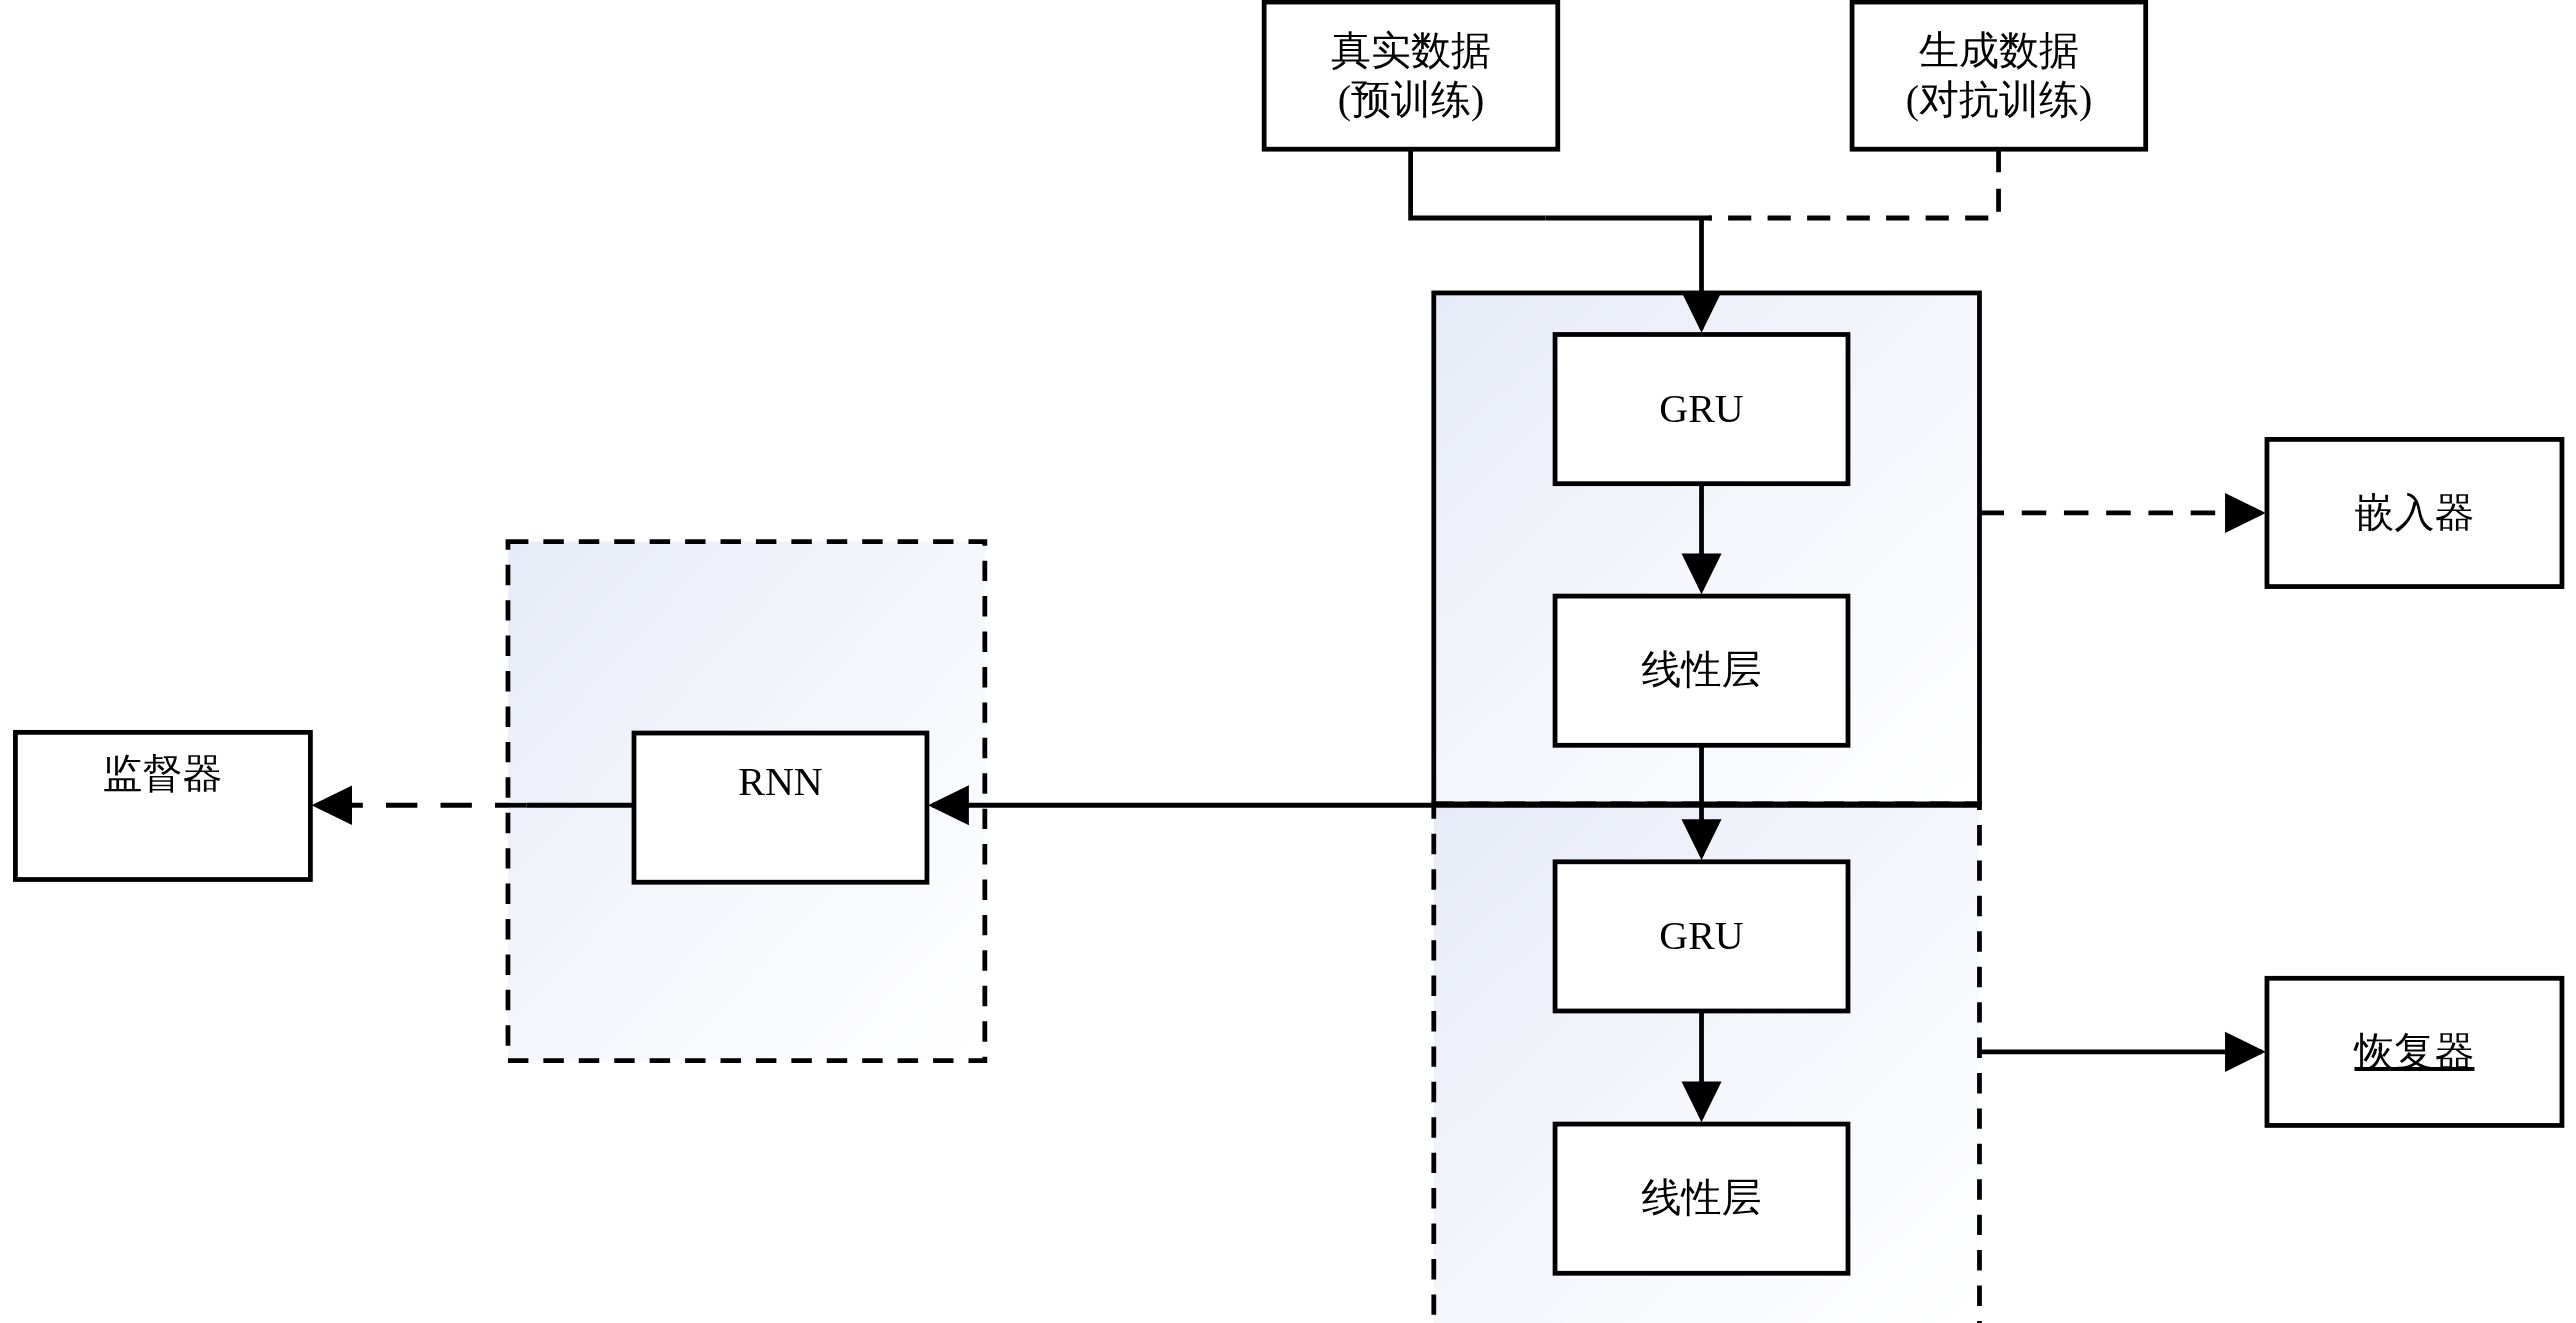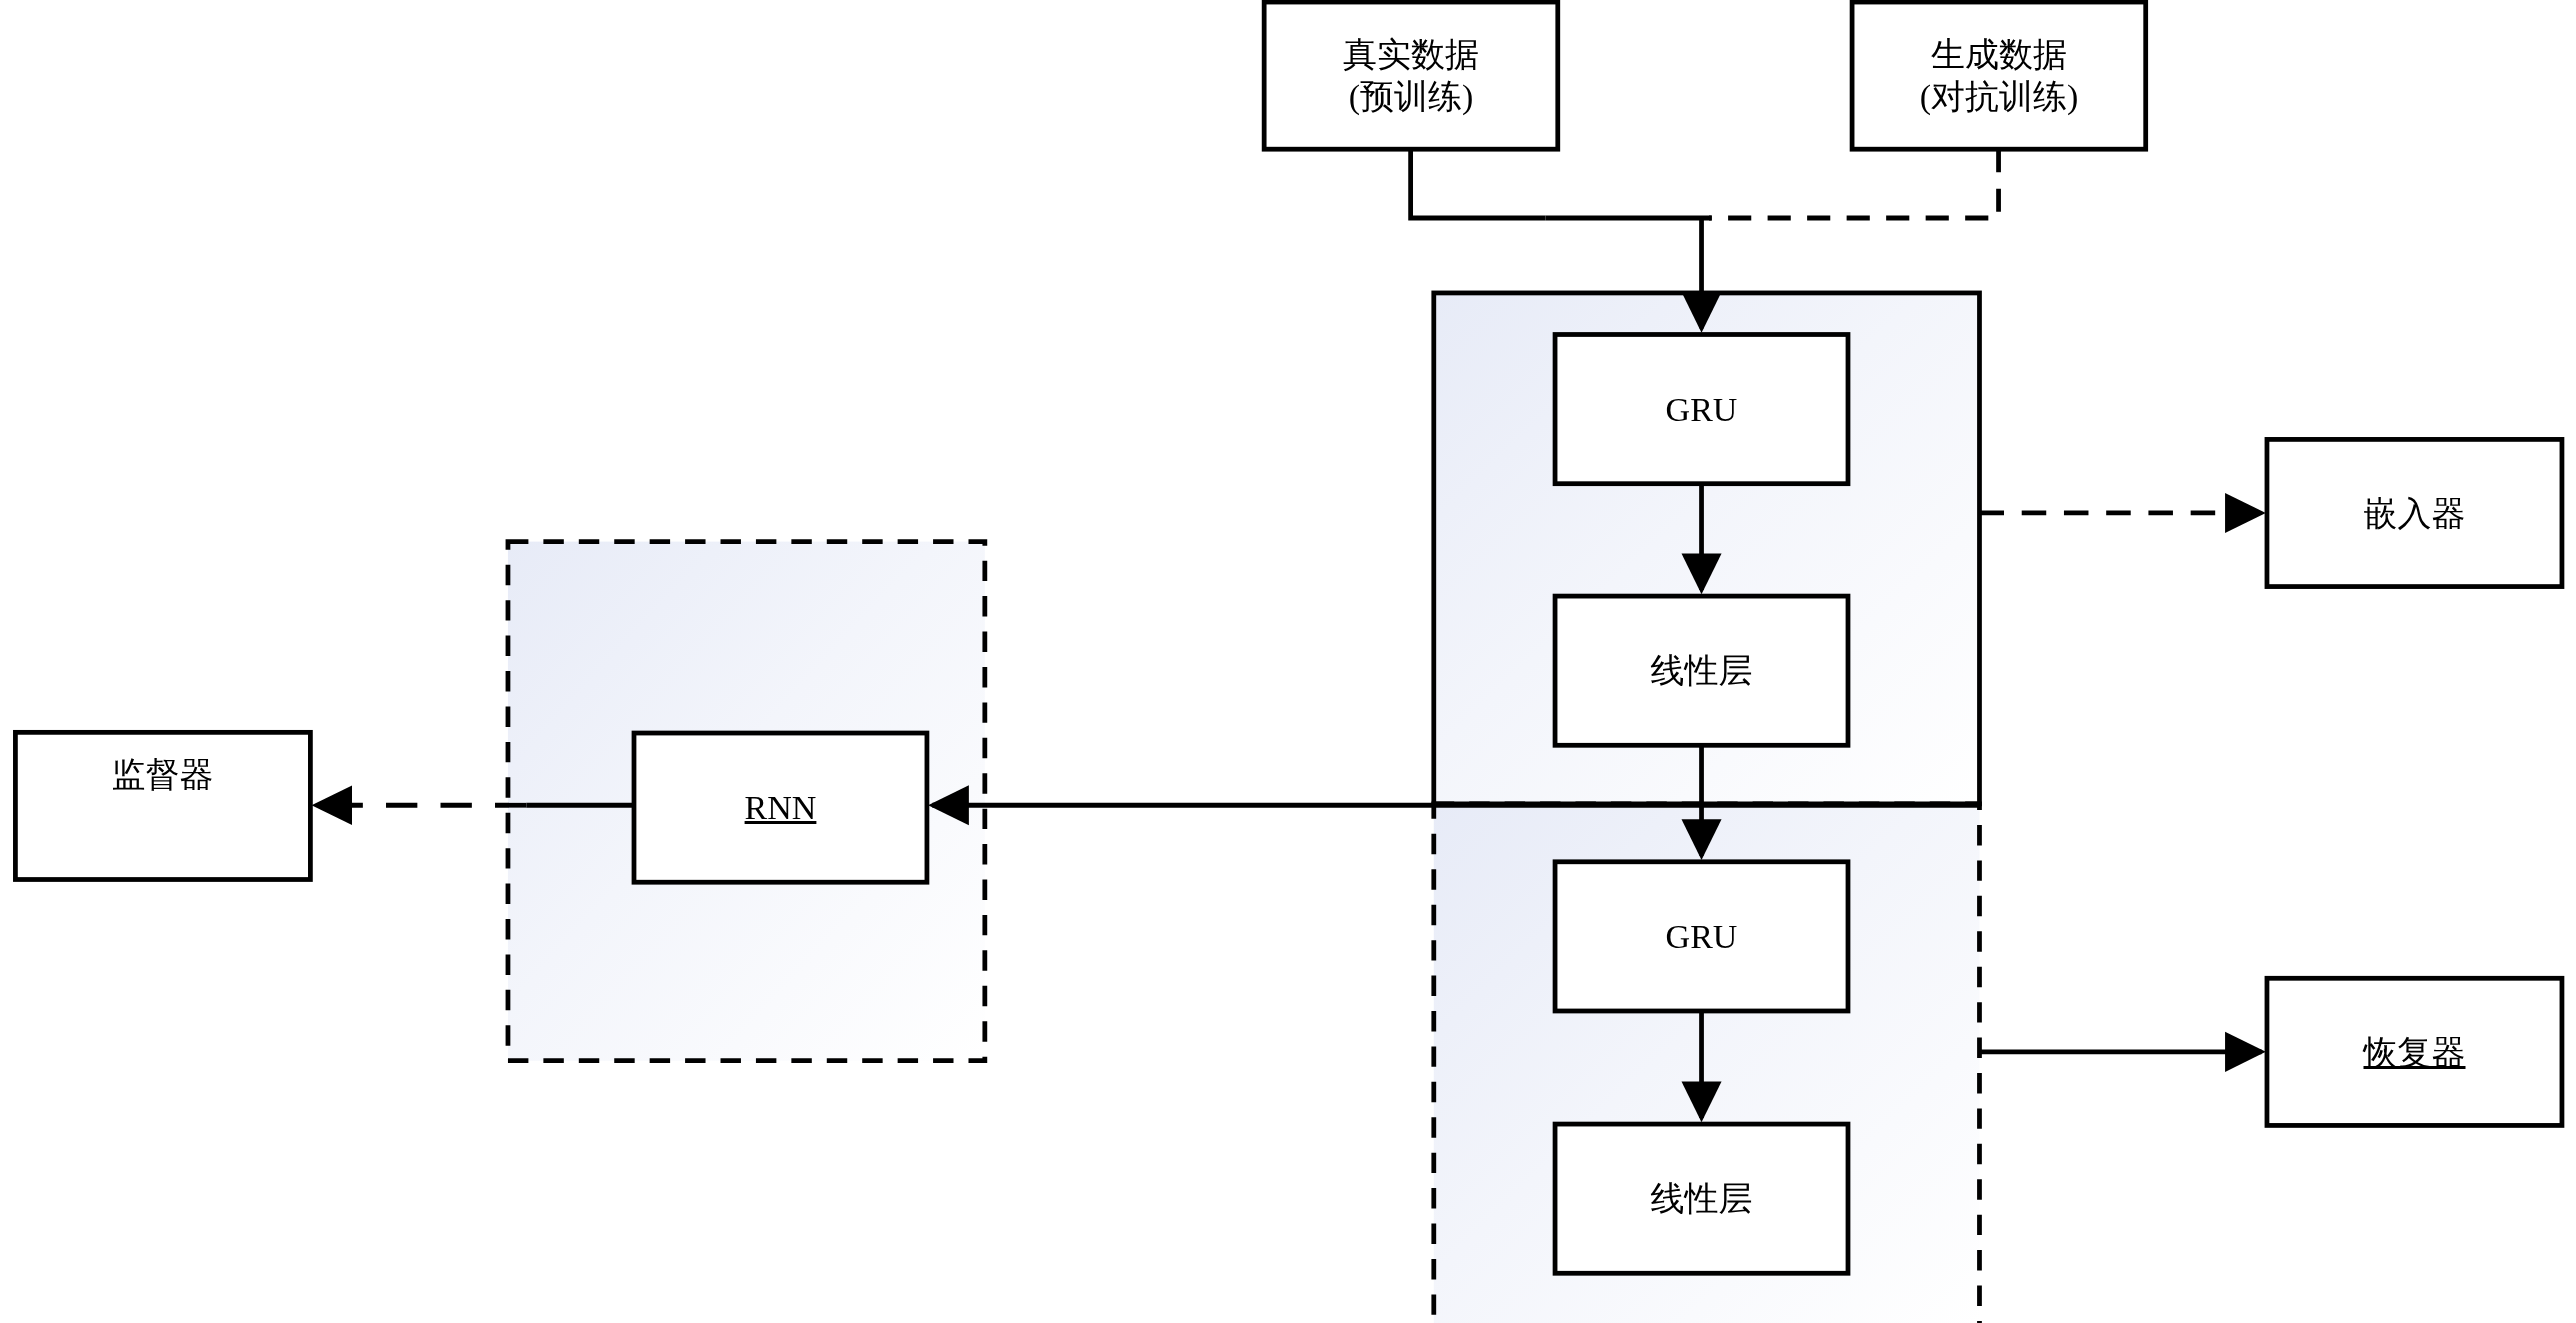--- a/index.html
+++ b/index.html
@@ -25,21 +25,21 @@
   }
   .node-label {
     position: absolute;
     display: flex;
     flex-direction: column;
     align-items: center;
     justify-content: center;
     text-align: center;
     color: #000000;
     font-family: "Liberation Serif", "DejaVu Serif", serif;
-    font-size: 34px;
+    font-size: 40px;
     line-height: 1.22;
     pointer-events: none;
     white-space: pre;
   }
   .node-label .ln { display: block; }
 </style>
 </head>
 <body>
 
 <div id="stage">
@@ -118,21 +118,21 @@
   </div>
 
   <div class="node-label" style="left:1555px; top:862px; width:293px; height:149px;">
     <span class="ln">GRU</span>
   </div>
 
   <div class="node-label" style="left:1555px; top:1124px; width:293px; height:149px;">
     <span class="ln">线性层</span>
   </div>
 
-  <div class="node-label" style="left:634px; top:733px; width:293px; height:149px;text-decoration:underline;">
+  <div class="node-label" style="left:634px; top:708px; width:293px; height:149px;">
     <span class="ln">RNN</span>
   </div>
 
   <div class="node-label" style="left:15px; top:701px; width:295px; height:147px;">
     <span class="ln">监督器</span>
   </div>
 
   <div class="node-label" style="left:2267px; top:440px; width:295px; height:147px;">
     <span class="ln">嵌入器</span>
   </div>

